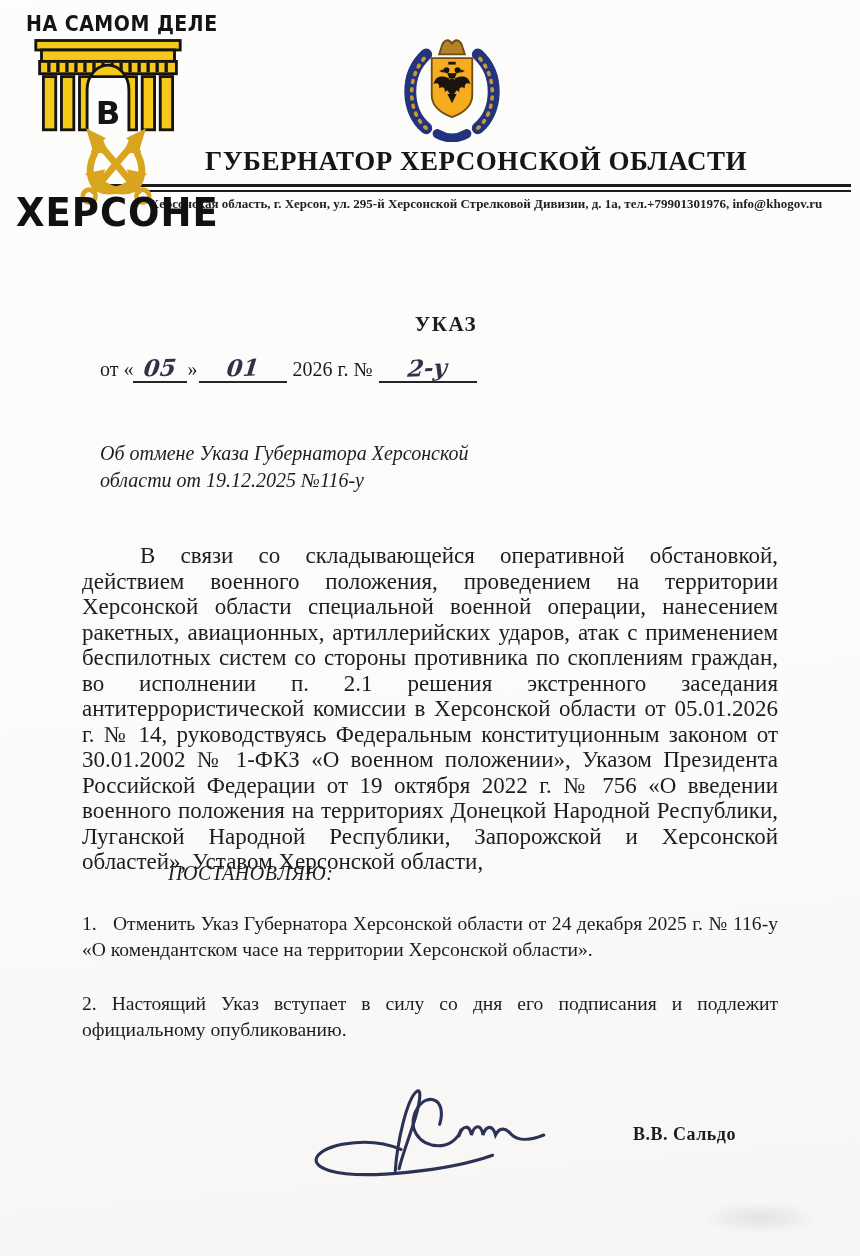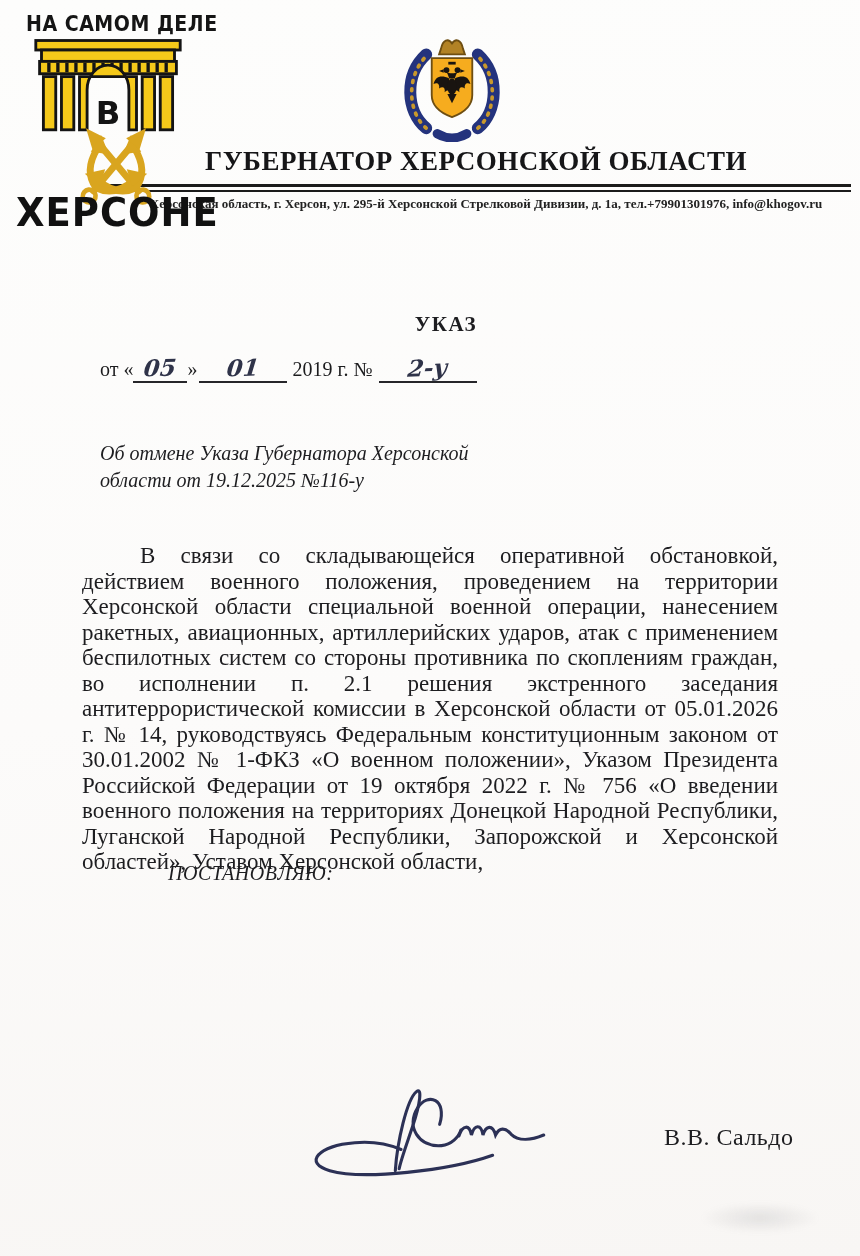--- a/index.html
+++ b/index.html
@@ -43,21 +43,21 @@
     line-height:27px;white-space:pre-line;}
   .body-par{position:absolute;left:82px;top:543px;width:696px;font-size:23px;
     line-height:25.5px;text-align:justify;text-indent:58px;}
   .resolve{position:absolute;left:168px;top:862px;font-size:20px;letter-spacing:.5px;font-style:italic;}
   .item-1{position:absolute;left:82px;top:911px;width:696px;font-size:19.6px;
     line-height:26px;text-align:justify;}
   .item-2{position:absolute;left:82px;top:991px;width:696px;font-size:19.6px;
     line-height:26px;text-align:justify;}
 
   .sig{position:absolute;left:295px;top:1082px;width:270px;height:106px;}
-  .signer{position:absolute;left:633px;top:1124px;font-weight:400;font-size:24px;letter-spacing:.5px;margin-left:31px;}
+  .signer{position:absolute;left:633px;top:1124px;font-weight:700;font-size:18px;letter-spacing:.5px;}
 
   .scan-smudge{position:absolute;left:700px;top:1202px;width:120px;height:32px;
     background:radial-gradient(ellipse at center,rgba(120,120,125,.16),transparent 70%);
     filter:blur(2px);}
 </style>
 </head>
 <body>
 
 <div class="page">
 
@@ -121,30 +121,32 @@
     </g>
   </svg>
 
   <div class="gov-title">ГУБЕРНАТОР ХЕРСОНСКОЙ ОБЛАСТИ</div>
   <div class="head-rule"></div>
   <div class="address">Херсонская область, г. Херсон, ул. 295-й Херсонской Стрелковой Дивизии, д. 1а, тел.+79901301976, info@khogov.ru</div>
 
   <div class="doc-type">УКАЗ</div>
 
   <div class="date-line"><span>от «</span><span class="hw hw-day"><span class="ink">05</span></span><span>»</span><span class="hw hw-month"><span class="ink">01</span></span>
-    <span>2019 г. №</span><span class="hw hw-num"><span class="ink">2-у</span></span>
+    <span>2026 г. №</span><span class="hw hw-num"><span class="ink">2-у</span></span>
   </div>
 
   <div class="subject">Об отмене Указа Губернатора Херсонской
 области от 19.12.2025 №116-у</div>
 
   <div class="body-par">В связи со складывающейся оперативной обстановкой, действием военного положения, проведением на территории Херсонской области специальной военной операции, нанесением ракетных, авиационных, артиллерийских ударов, атак с применением беспилотных систем со стороны противника по скоплениям граждан, во исполнении п. 2.1 решения экстренного заседания антитеррористической комиссии в Херсонской области от 05.01.2026 г. № 14, руководствуясь Федеральным конституционным законом от 30.01.2002 № 1-ФКЗ «О военном положении», Указом Президента Российской Федерации от 19 октября 2022 г. № 756 «О введении военного положения на территориях Донецкой Народной Республики, Луганской Народной Республики, Запорожской и Херсонской областей», Уставом Херсонской области,</div>
 
   <div class="resolve">ПОСТАНОВЛЯЮ:</div>
 
+  <div class="item-1">1.&nbsp;&nbsp;&nbsp;Отменить Указ Губернатора Херсонской области от 24 декабря 2025 г. № 116-у «О комендантском часе на территории Херсонской области».</div>
+  <div class="item-2">2.&nbsp;Настоящий Указ вступает в силу со дня его подписания и подлежит официальному опубликованию.</div>
 
   <svg class="sig" viewBox="0 0 280 110" xmlns="http://www.w3.org/2000/svg">
     <g fill="none" stroke="#2C3156" stroke-width="3.2" stroke-linecap="round">
       <path d="M104,92 C106,62 116,18 126,10 C132,5 130,22 122,46 C116,64 110,80 108,90"></path>
       <path d="M150,44 C158,18 138,10 127,27 C115,46 128,68 152,66 C162,65 170,57 172,50"></path>
       <path d="M205,76 C160,92 70,102 36,92 C8,84 24,66 62,63 C84,61 98,65 110,70"></path>
       <path d="M170,56 C174,44 181,44 183,55 C186,44 193,43 195,55 C198,45 205,44 208,55 C212,47 218,47 224,54 C232,62 246,60 258,55"></path>
     </g>
   </svg>
   <div class="signer">В.В. Сальдо</div>

